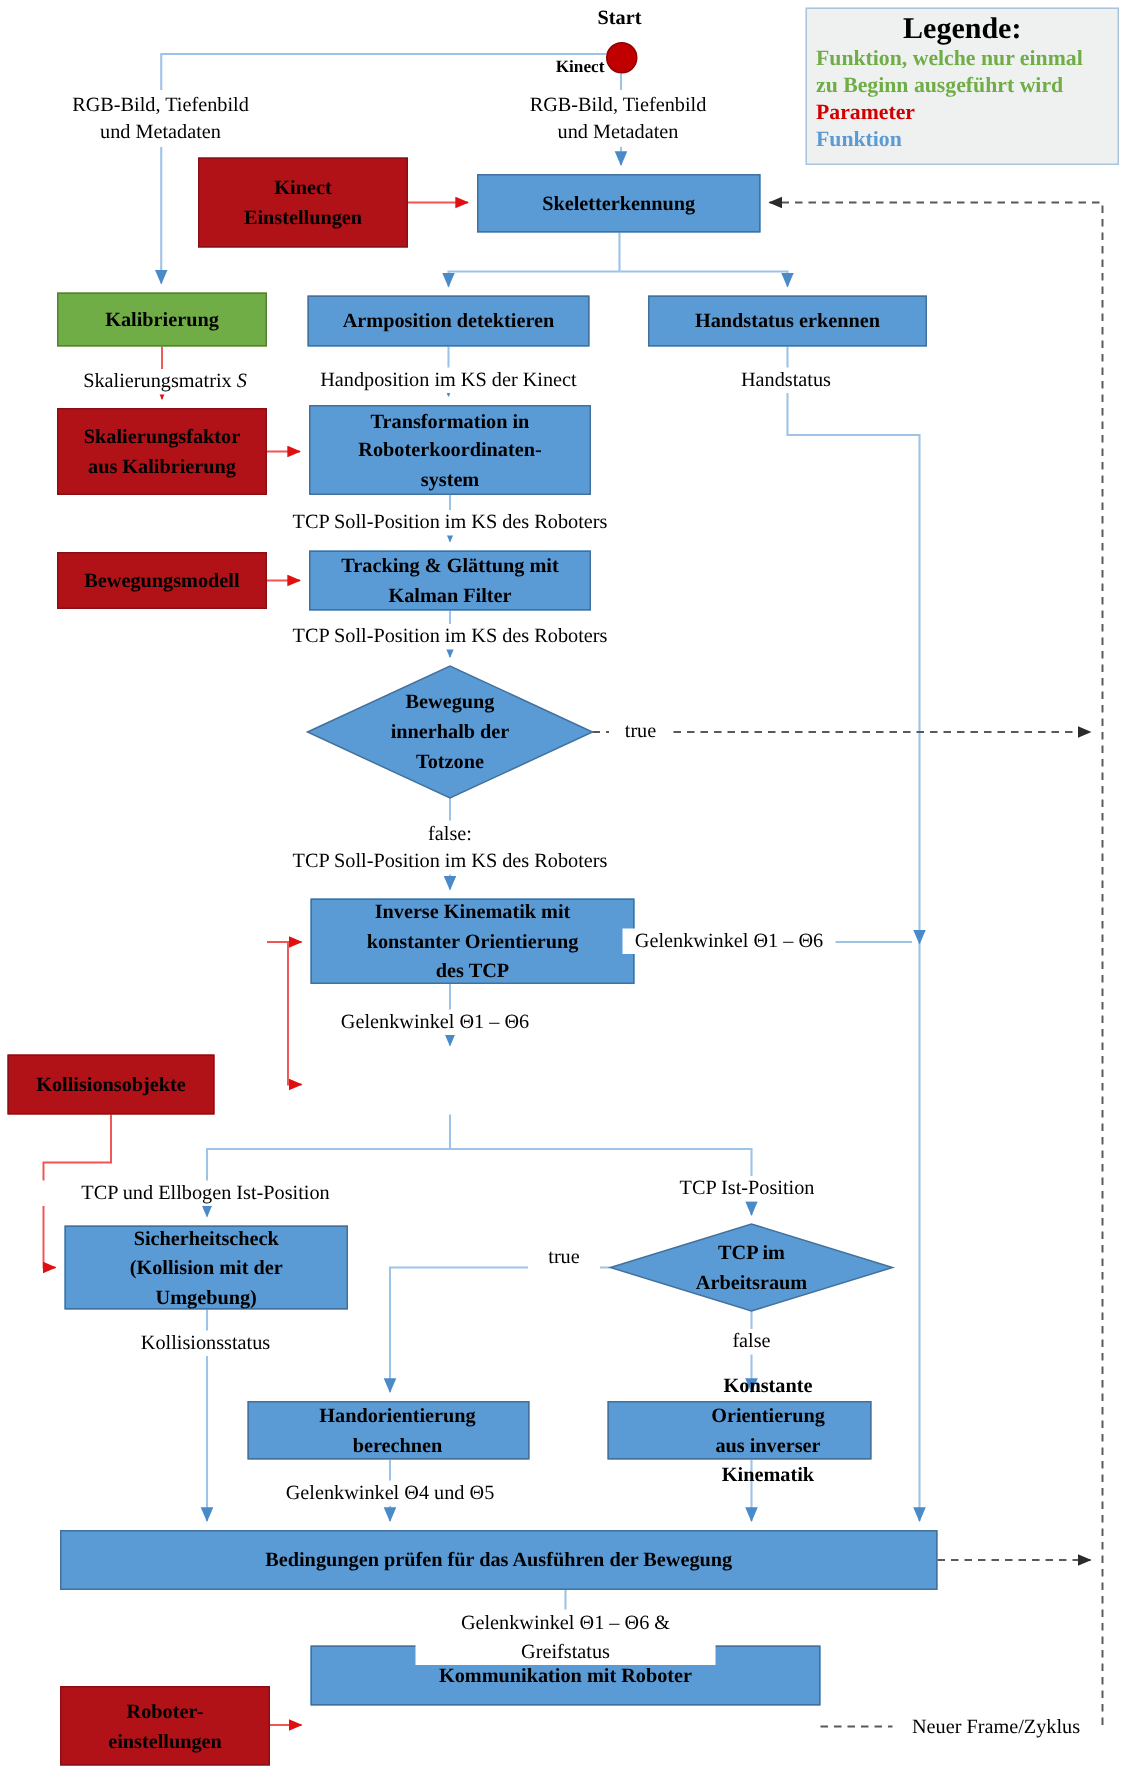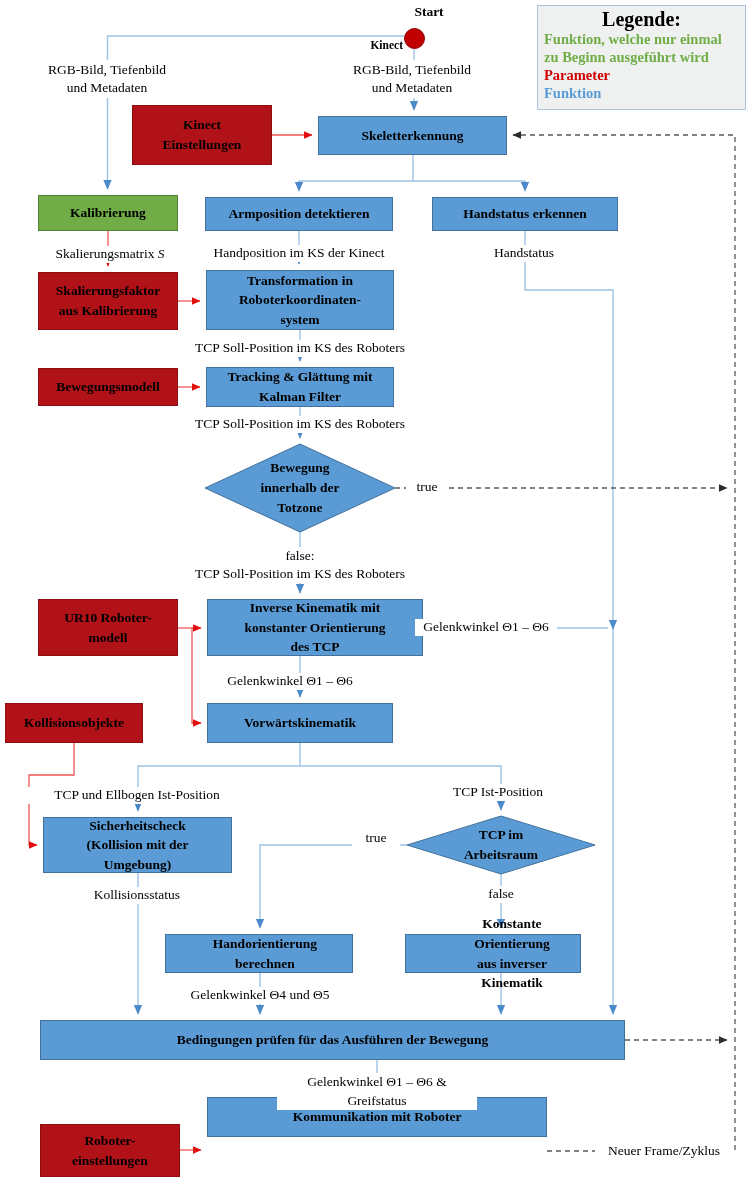--- a/index.html
+++ b/index.html
@@ -91,45 +91,42 @@
     <polygon points="407,845 501,816 595,845 501,874" fill="#5b9bd5" stroke="#41719c"></polygon>
   </svg>
 
   <div class="legend">
     <div class="legend-title">Legende:</div>
     <div class="legend-item" style="color: rgb(112, 173, 71);">Funktion, welche nur einmal zu Beginn ausgeführt wird</div>
     <div class="legend-item" style="color: rgb(208, 0, 0);">Parameter</div>
     <div class="legend-item" style="color: rgb(91, 155, 213);">Funktion</div>
   </div>
 
-  <div class="lbl bold" style="left:389px;top:4px;width:80px;height:17px;">Start</div>
+  <div class="lbl bold" style="left:373px;top:4px;width:80px;height:17px;">Start</div>
   <div class="startdot" style="left:404px;top:28px;"></div>
   <div class="lbl small" style="left:337px;top:38px;width:66px;height:15px;">Kinect</div>
 
   <div class="box param" style="left:132px;top:105px;width:140px;height:60px;">Kinect
 Einstellungen</div>
   <div class="box fn" style="left:318px;top:116px;width:189px;height:39px;">Skeletterkennung</div>
   <div class="box init" style="left:38px;top:195px;width:140px;height:36px;">Kalibrierung</div>
   <div class="box fn" style="left:205px;top:197px;width:188px;height:34px;">Armposition detektieren</div>
   <div class="box fn" style="left:432px;top:197px;width:186px;height:34px;">Handstatus erkennen</div>
   <div class="box param" style="left:38px;top:272px;width:140px;height:58px;">Skalierungsfaktor
 aus Kalibrierung</div>
   <div class="box fn" style="left:206px;top:270px;width:188px;height:60px;">Transformation in
 Roboterkoordinaten-
 system</div>
   <div class="box fn" style="left:206px;top:367px;width:188px;height:40px;">Tracking &amp; Glättung mit
 Kalman Filter</div>
   <div class="box param" style="left:38px;top:368px;width:140px;height:38px;">Bewegungsmodell</div>
-  <div class="box param" style="left:38px;top:599px;width:140px;height:57px;">UR10 Roboter-
-modell</div>
   <div class="box fn" style="left:207px;top:599px;width:216px;height:57px;">Inverse Kinematik mit
 konstanter Orientierung
 des TCP</div>
   <div class="box param" style="left:5px;top:703px;width:138px;height:40px;">Kollisionsobjekte</div>
-  <div class="box fn" style="left:207px;top:703px;width:186px;height:40px;">Vorwärtskinematik</div>
   <div class="box fn" style="left:43px;top:817px;width:189px;height:56px;">Sicherheitscheck
 (Kollision mit der
 Umgebung)</div>
   <div class="box fn" style="left:165px;top:934px;width:188px;height:39px;padding-left:16px;">Handorientierung
 berechnen</div>
   <div class="box fn" style="left:405px;top:934px;width:176px;height:39px;padding-left:42px;">Konstante Orientierung
 aus inverser Kinematik</div>
   <div class="box fn" style="left:40px;top:1020px;width:585px;height:40px;">Bedingungen prüfen für das Ausführen der Bewegung</div>
   <div class="box param" style="left:40px;top:1124px;width:140px;height:53px;">Roboter-
 einstellungen</div>

